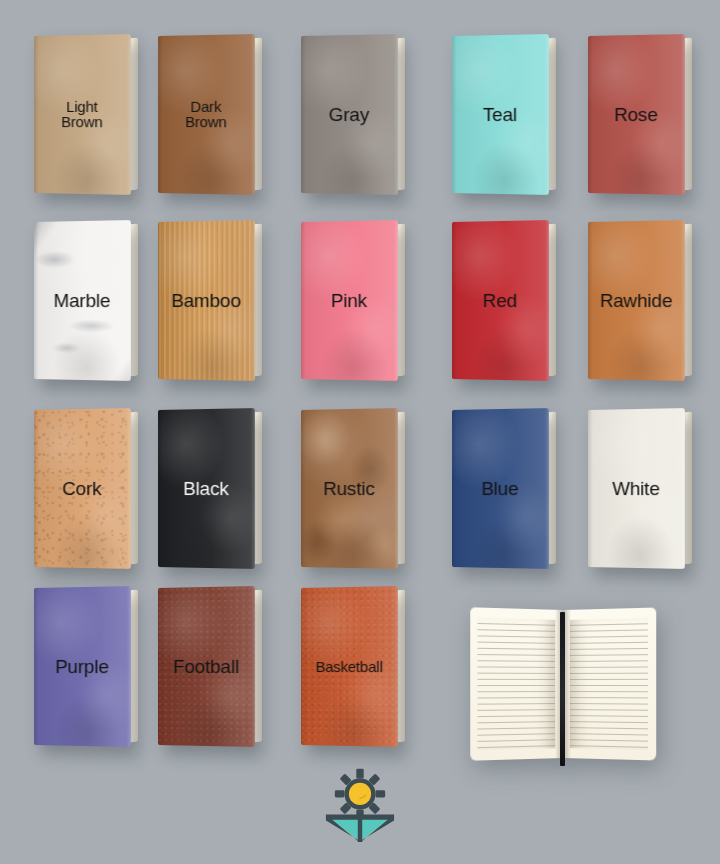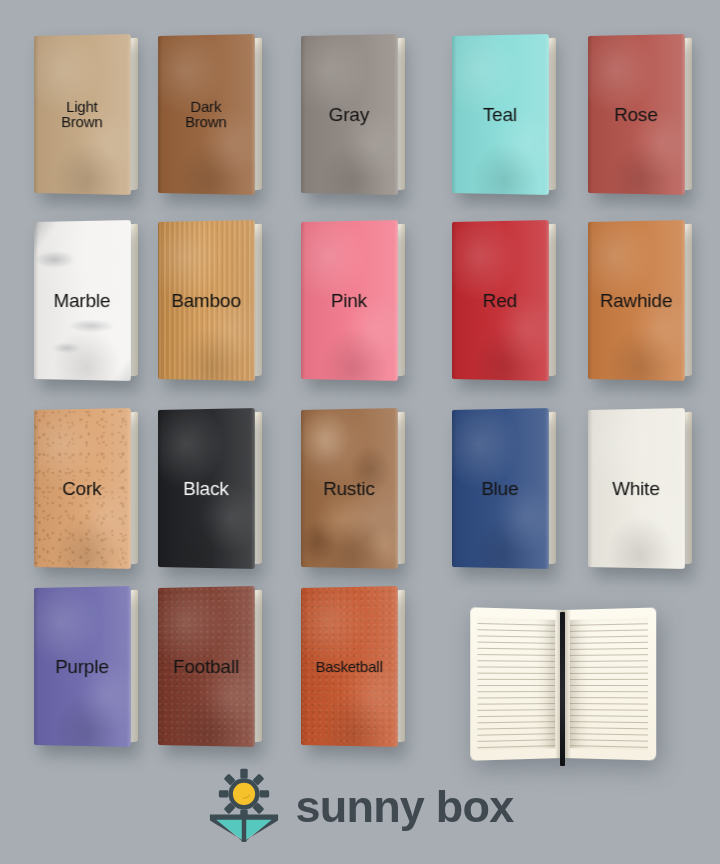--- a/index.html
+++ b/index.html
@@ -389,14 +389,13 @@
       </g>
       <circle cx="50" cy="35" r="21" fill="#3d4b52"></circle>
       <circle cx="50" cy="35" r="15" fill="#f5c22b"></circle>
       <path d="M50 41 a9 9 0 0 0 7 -4" fill="none" stroke="#d9a81f" stroke-width="2" stroke-linecap="round"></path>
       <path d="M6 66 L50 66 L50 99 Z" fill="#57c8bd"></path>
       <path d="M94 66 L50 66 L50 99 Z" fill="#57c8bd"></path>
       <path d="M4 63 L50 63 L96 63 L96 70 L53 70 L53 101 L47 101 L47 70 L4 70 Z" fill="#3d4b52"></path>
       <path d="M4 63 L50 101 L96 63 L96 71 L50 99 L4 71 Z" fill="#3d4b52"></path>
     </svg>
   </span>
-  <span id="brand-name">sunny box</span>
 </div>
 
 </body></html>

